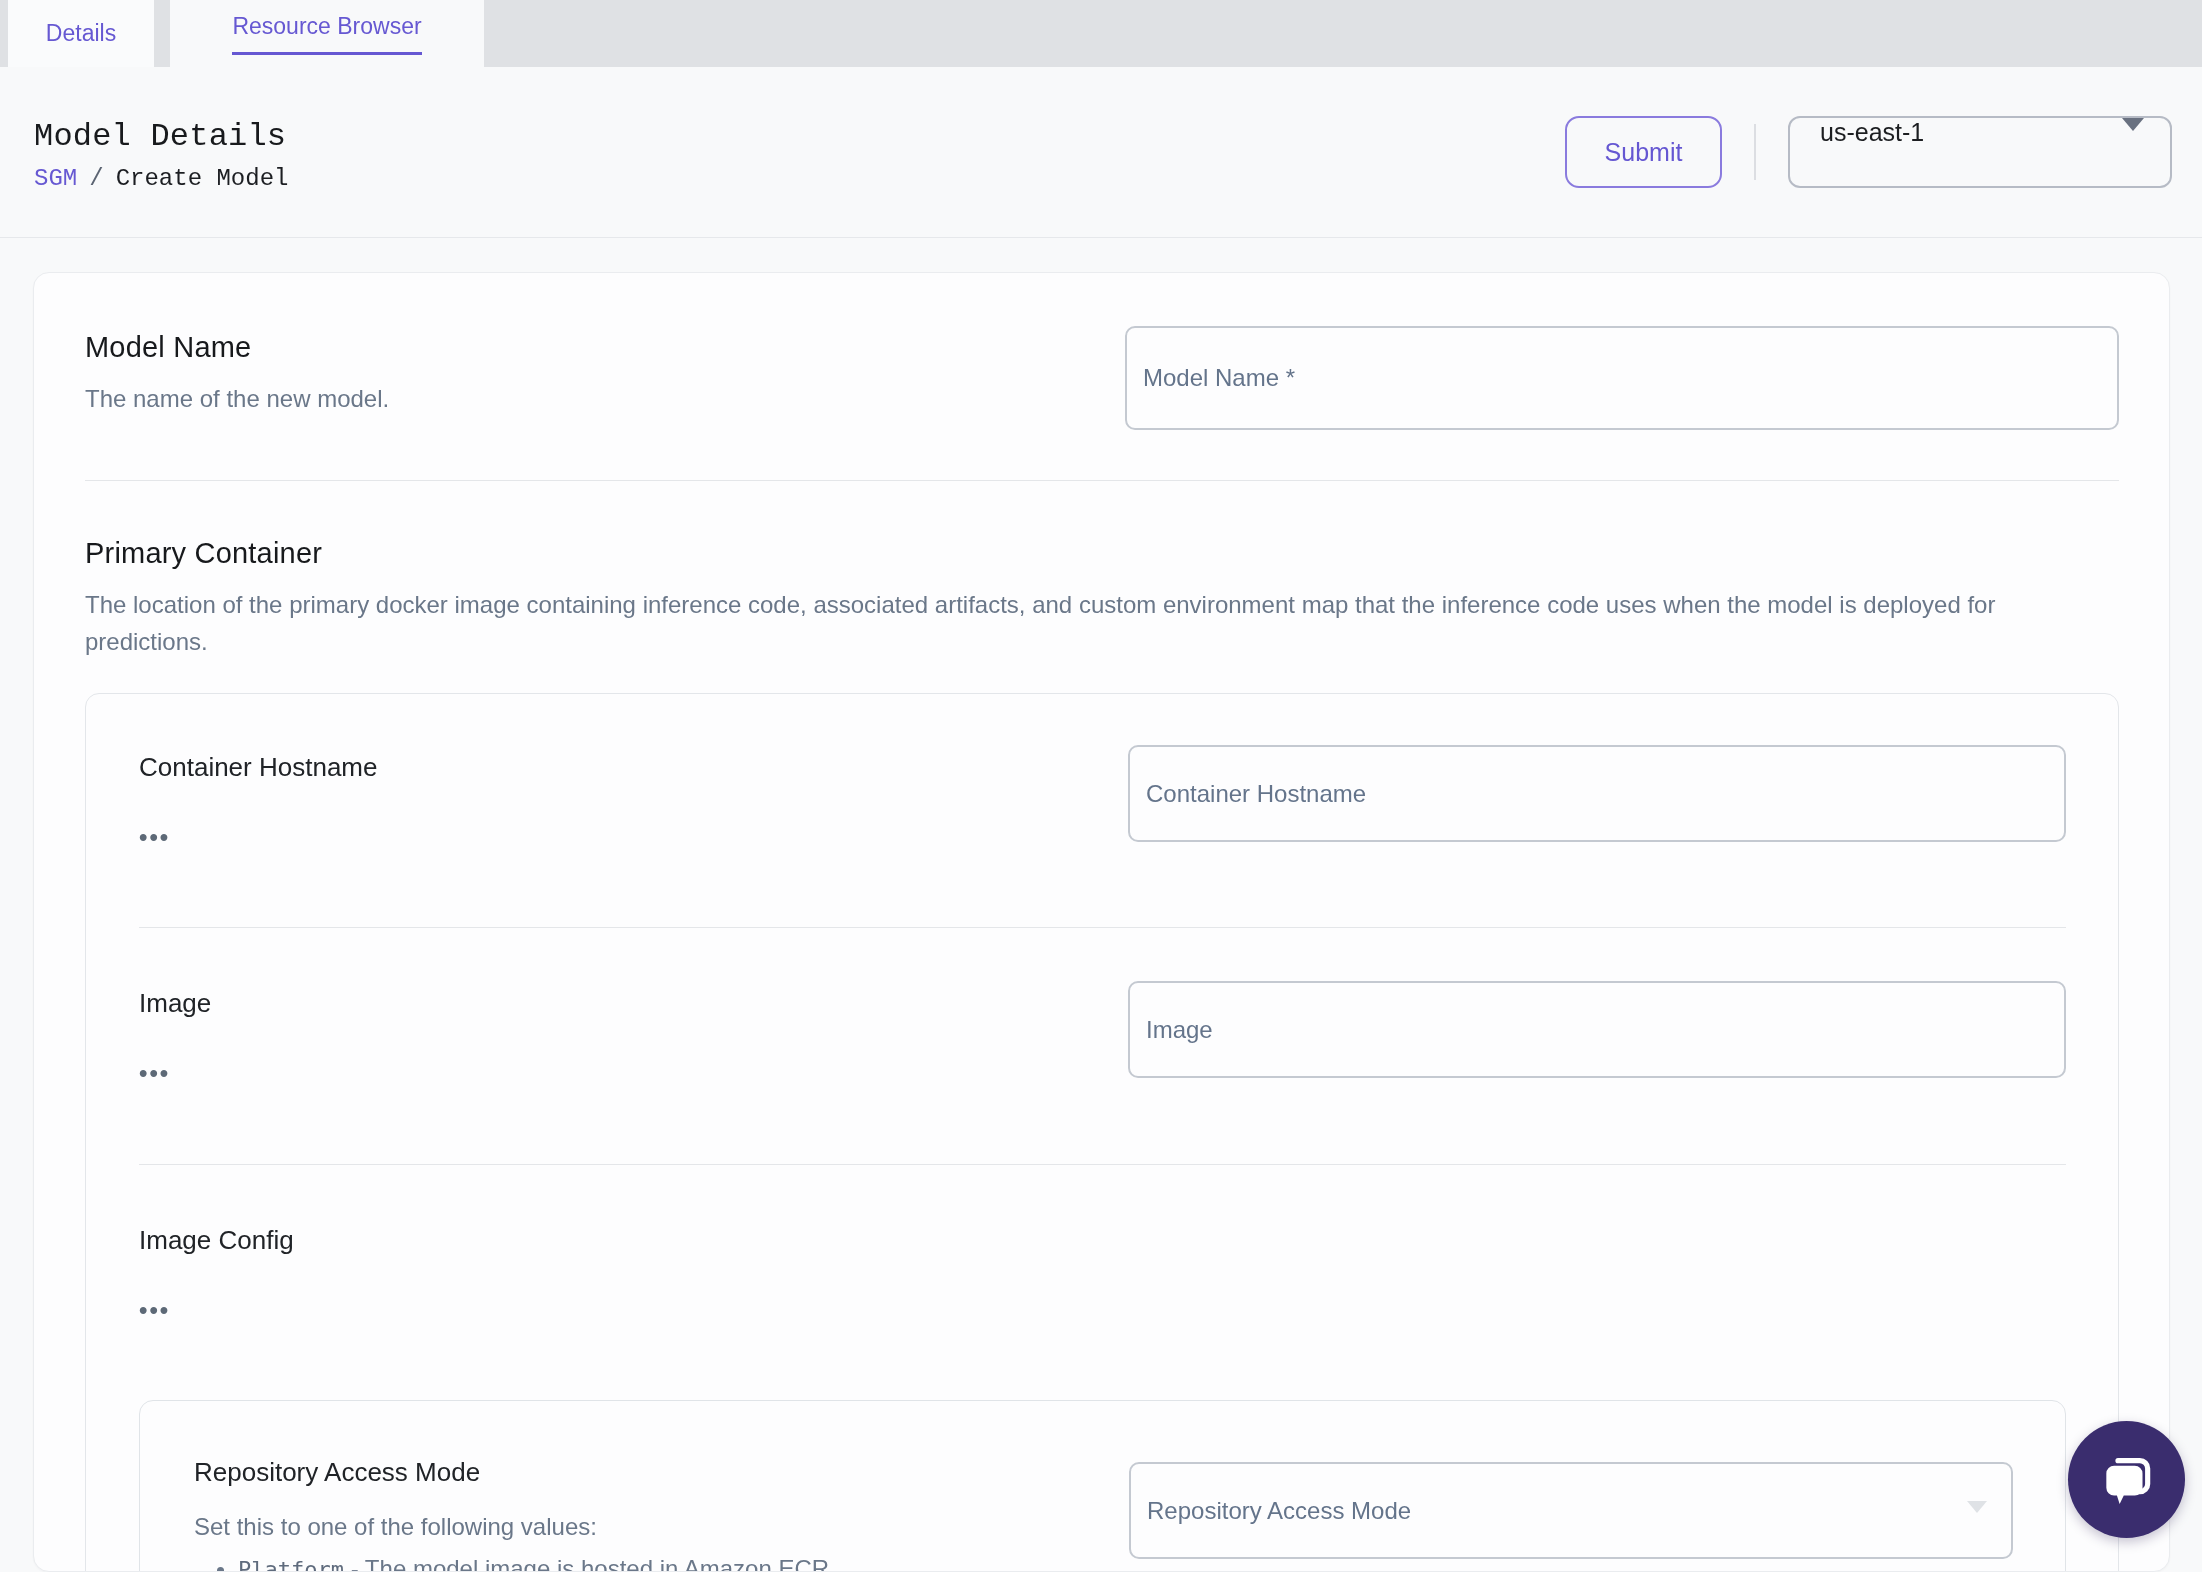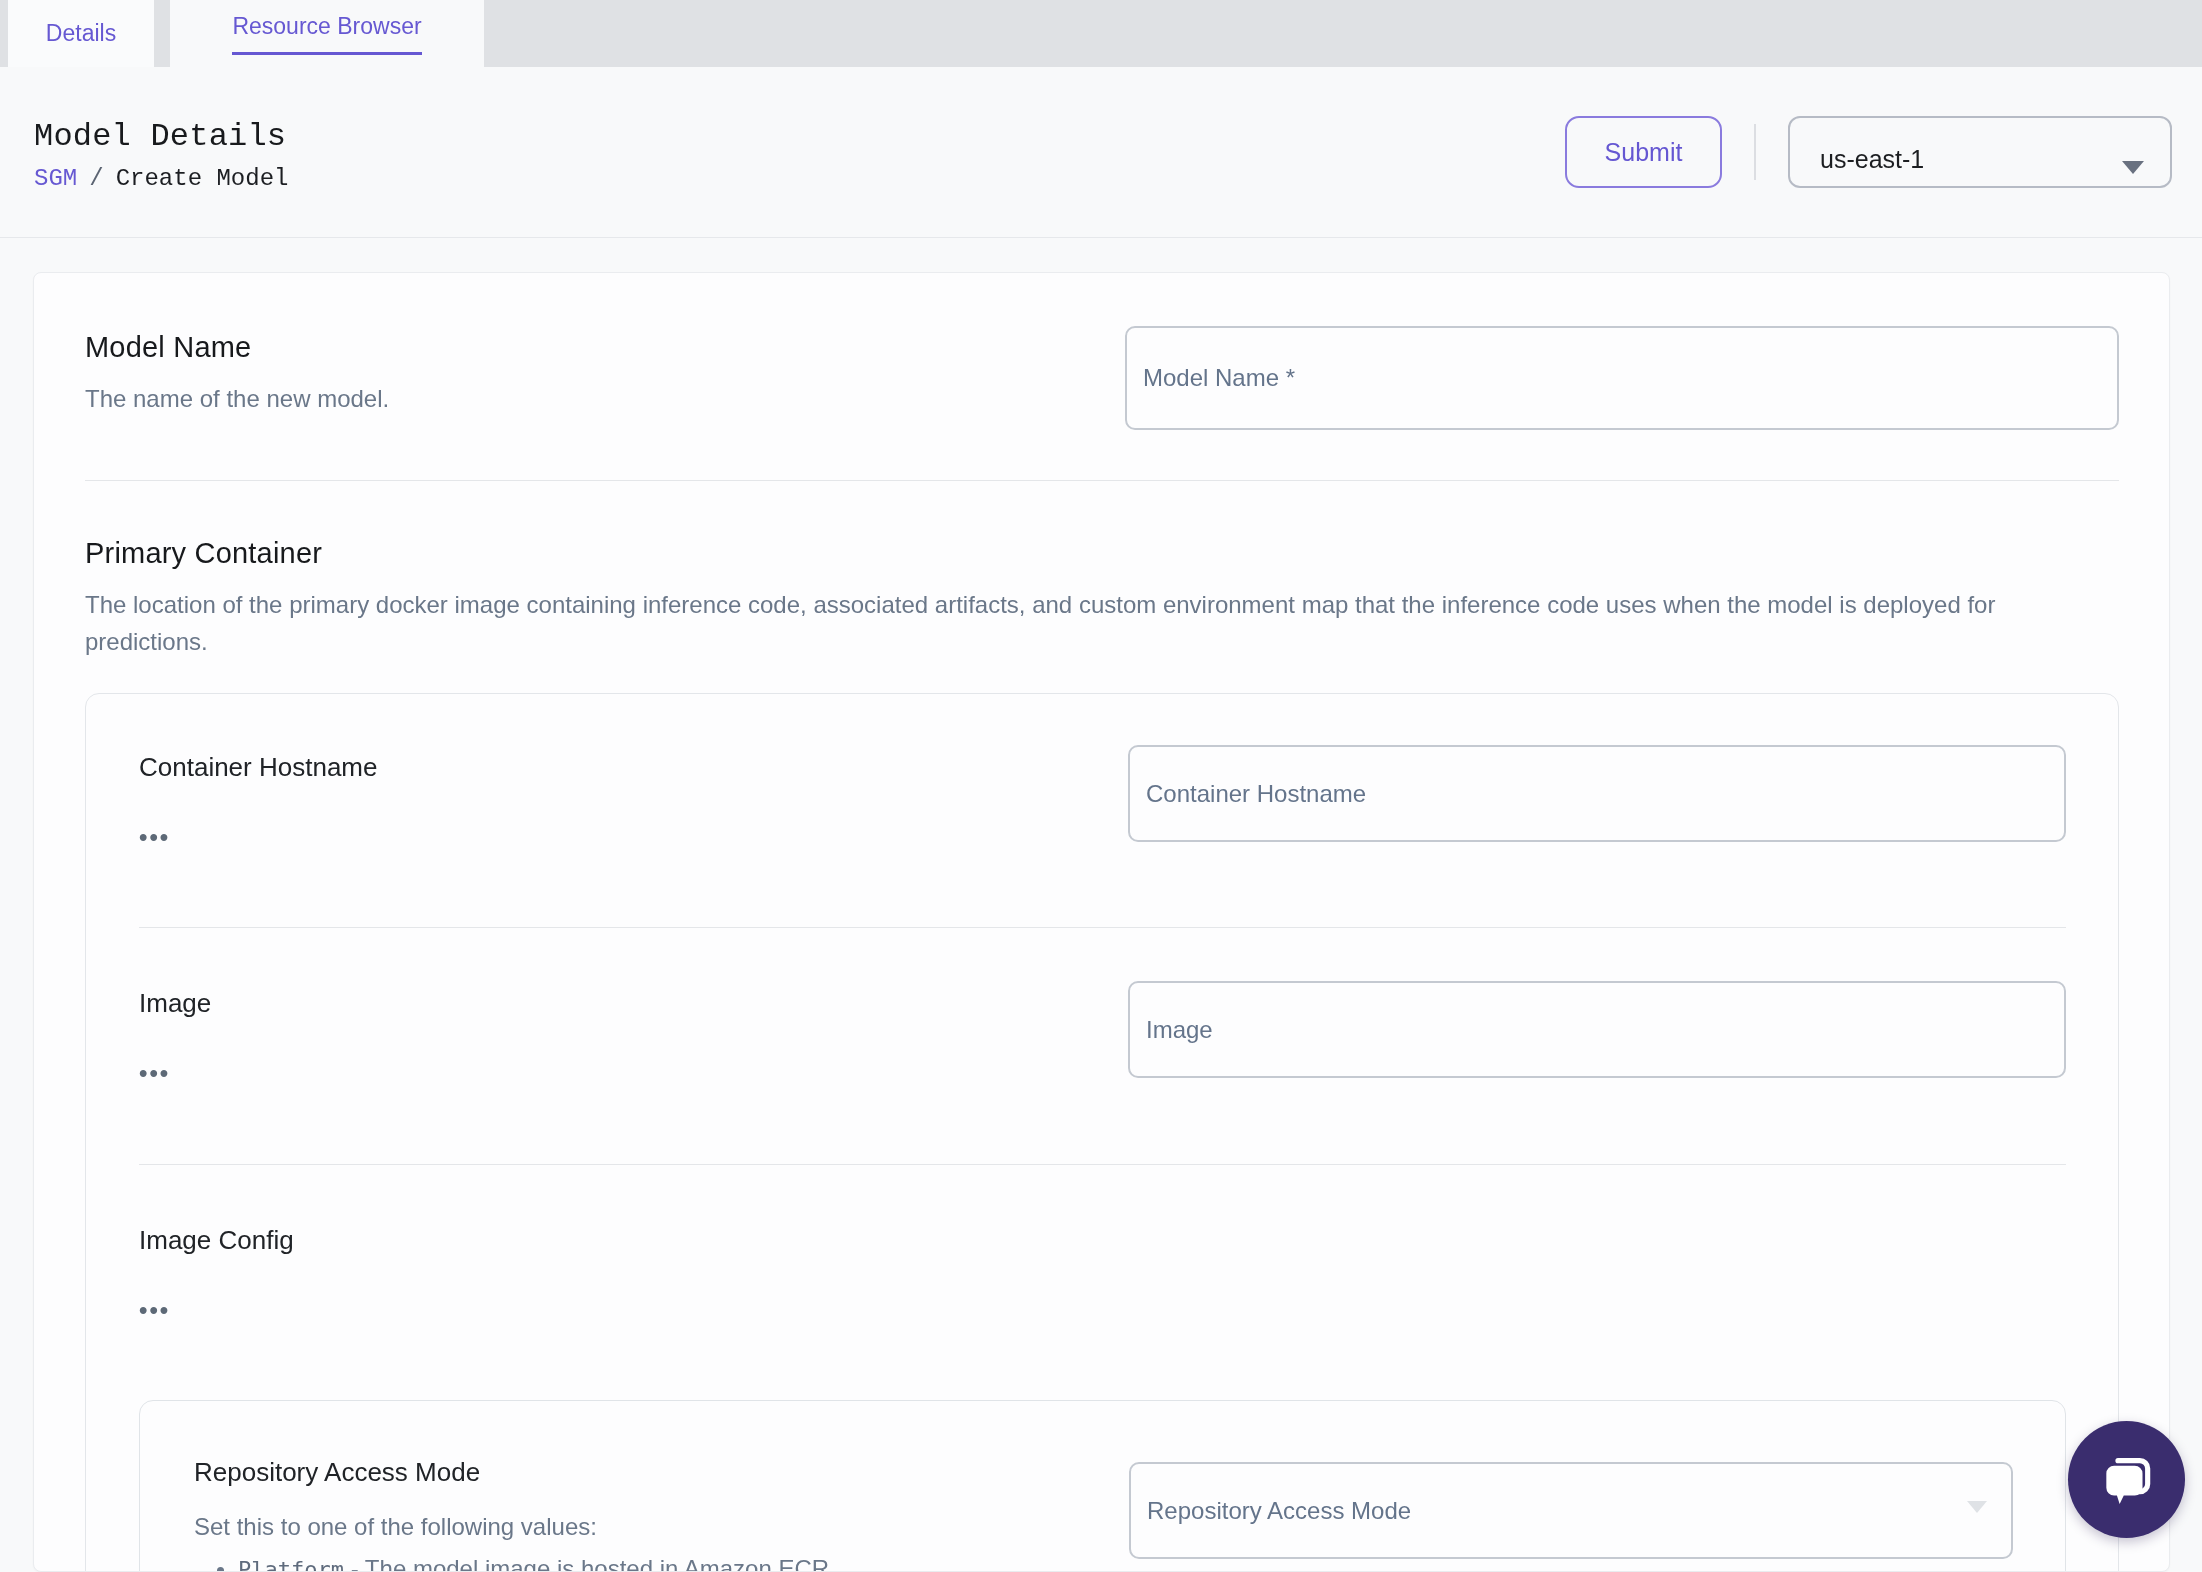--- a/index.html
+++ b/index.html
@@ -86,23 +86,23 @@
     height: 56px;
     background: #dcdee2;
     margin: 0 32px;
   }
   .region-select {
     width: 384px;
     height: 72px;
     border: 2px solid #b6bbc5;
     border-radius: 12px;
     display: flex;
-    align-items: flex-end;
+    align-items: flex-start;
     justify-content: space-between;
-    padding: 0 26px 12px 30px;
+    padding: 0 26px 0 30px;
     font-size: 25px;
     color: #1c1e21;
     cursor: pointer;
     background: #f8f9fa;
   }
   .chevron-down {
     width: 0; height: 0;
     border-left: 11px solid transparent;
     border-right: 11px solid transparent;
     border-top: 13px solid #697180;
@@ -132,21 +132,21 @@
     color: #1b1d20;
     width: 100%;
     padding: 2px 0 10px 10px;
   }
 
   
   .page-body { padding: 34px 32px 0 33px; height: 1334px; }
   .card {
     background: #fdfdfe;
     border: 1px solid #eaecef;
-    border-radius: 8px;
+    border-radius: 16px;
     height: 100%;
     padding: 58px 50px 0 51px;
     box-shadow: 0 1px 2px rgba(20,22,30,0.03);
     overflow: hidden;
   }
   .row { display: flex; justify-content: space-between; align-items: flex-start; }
   .row .left { max-width: 1000px; }
   .section-heading {
     font-size: 29px;
     font-weight: 400;

